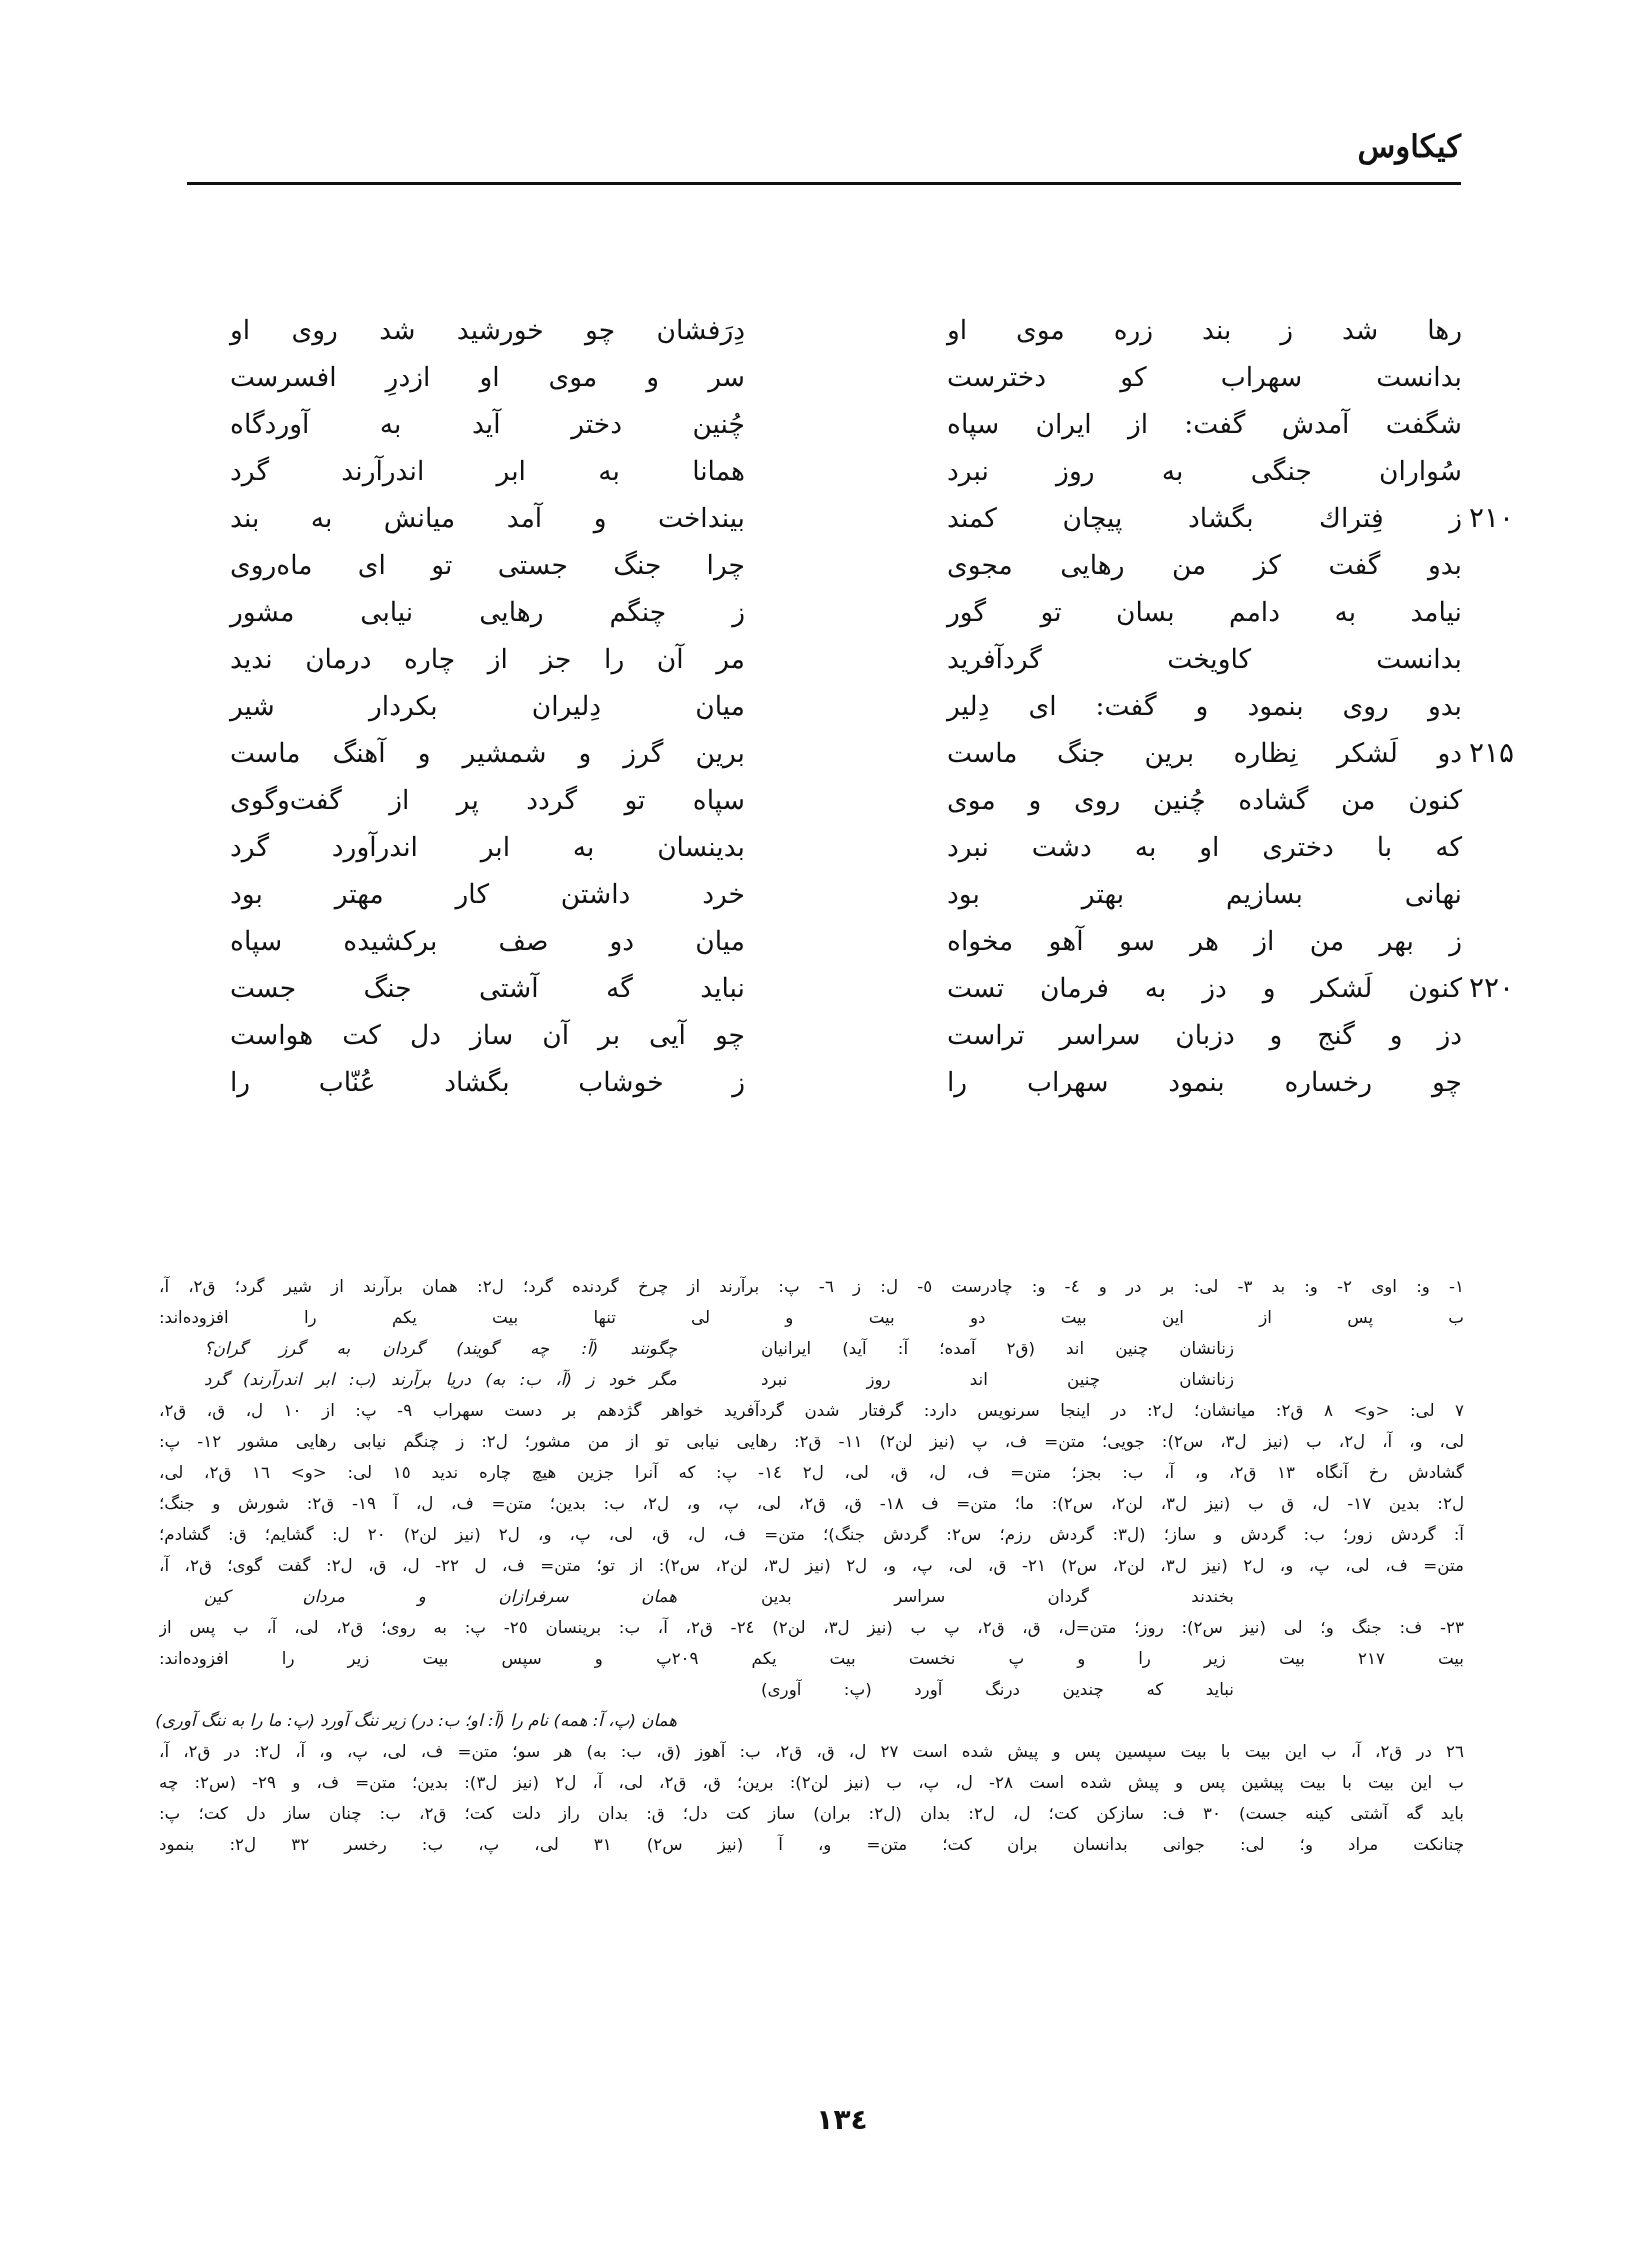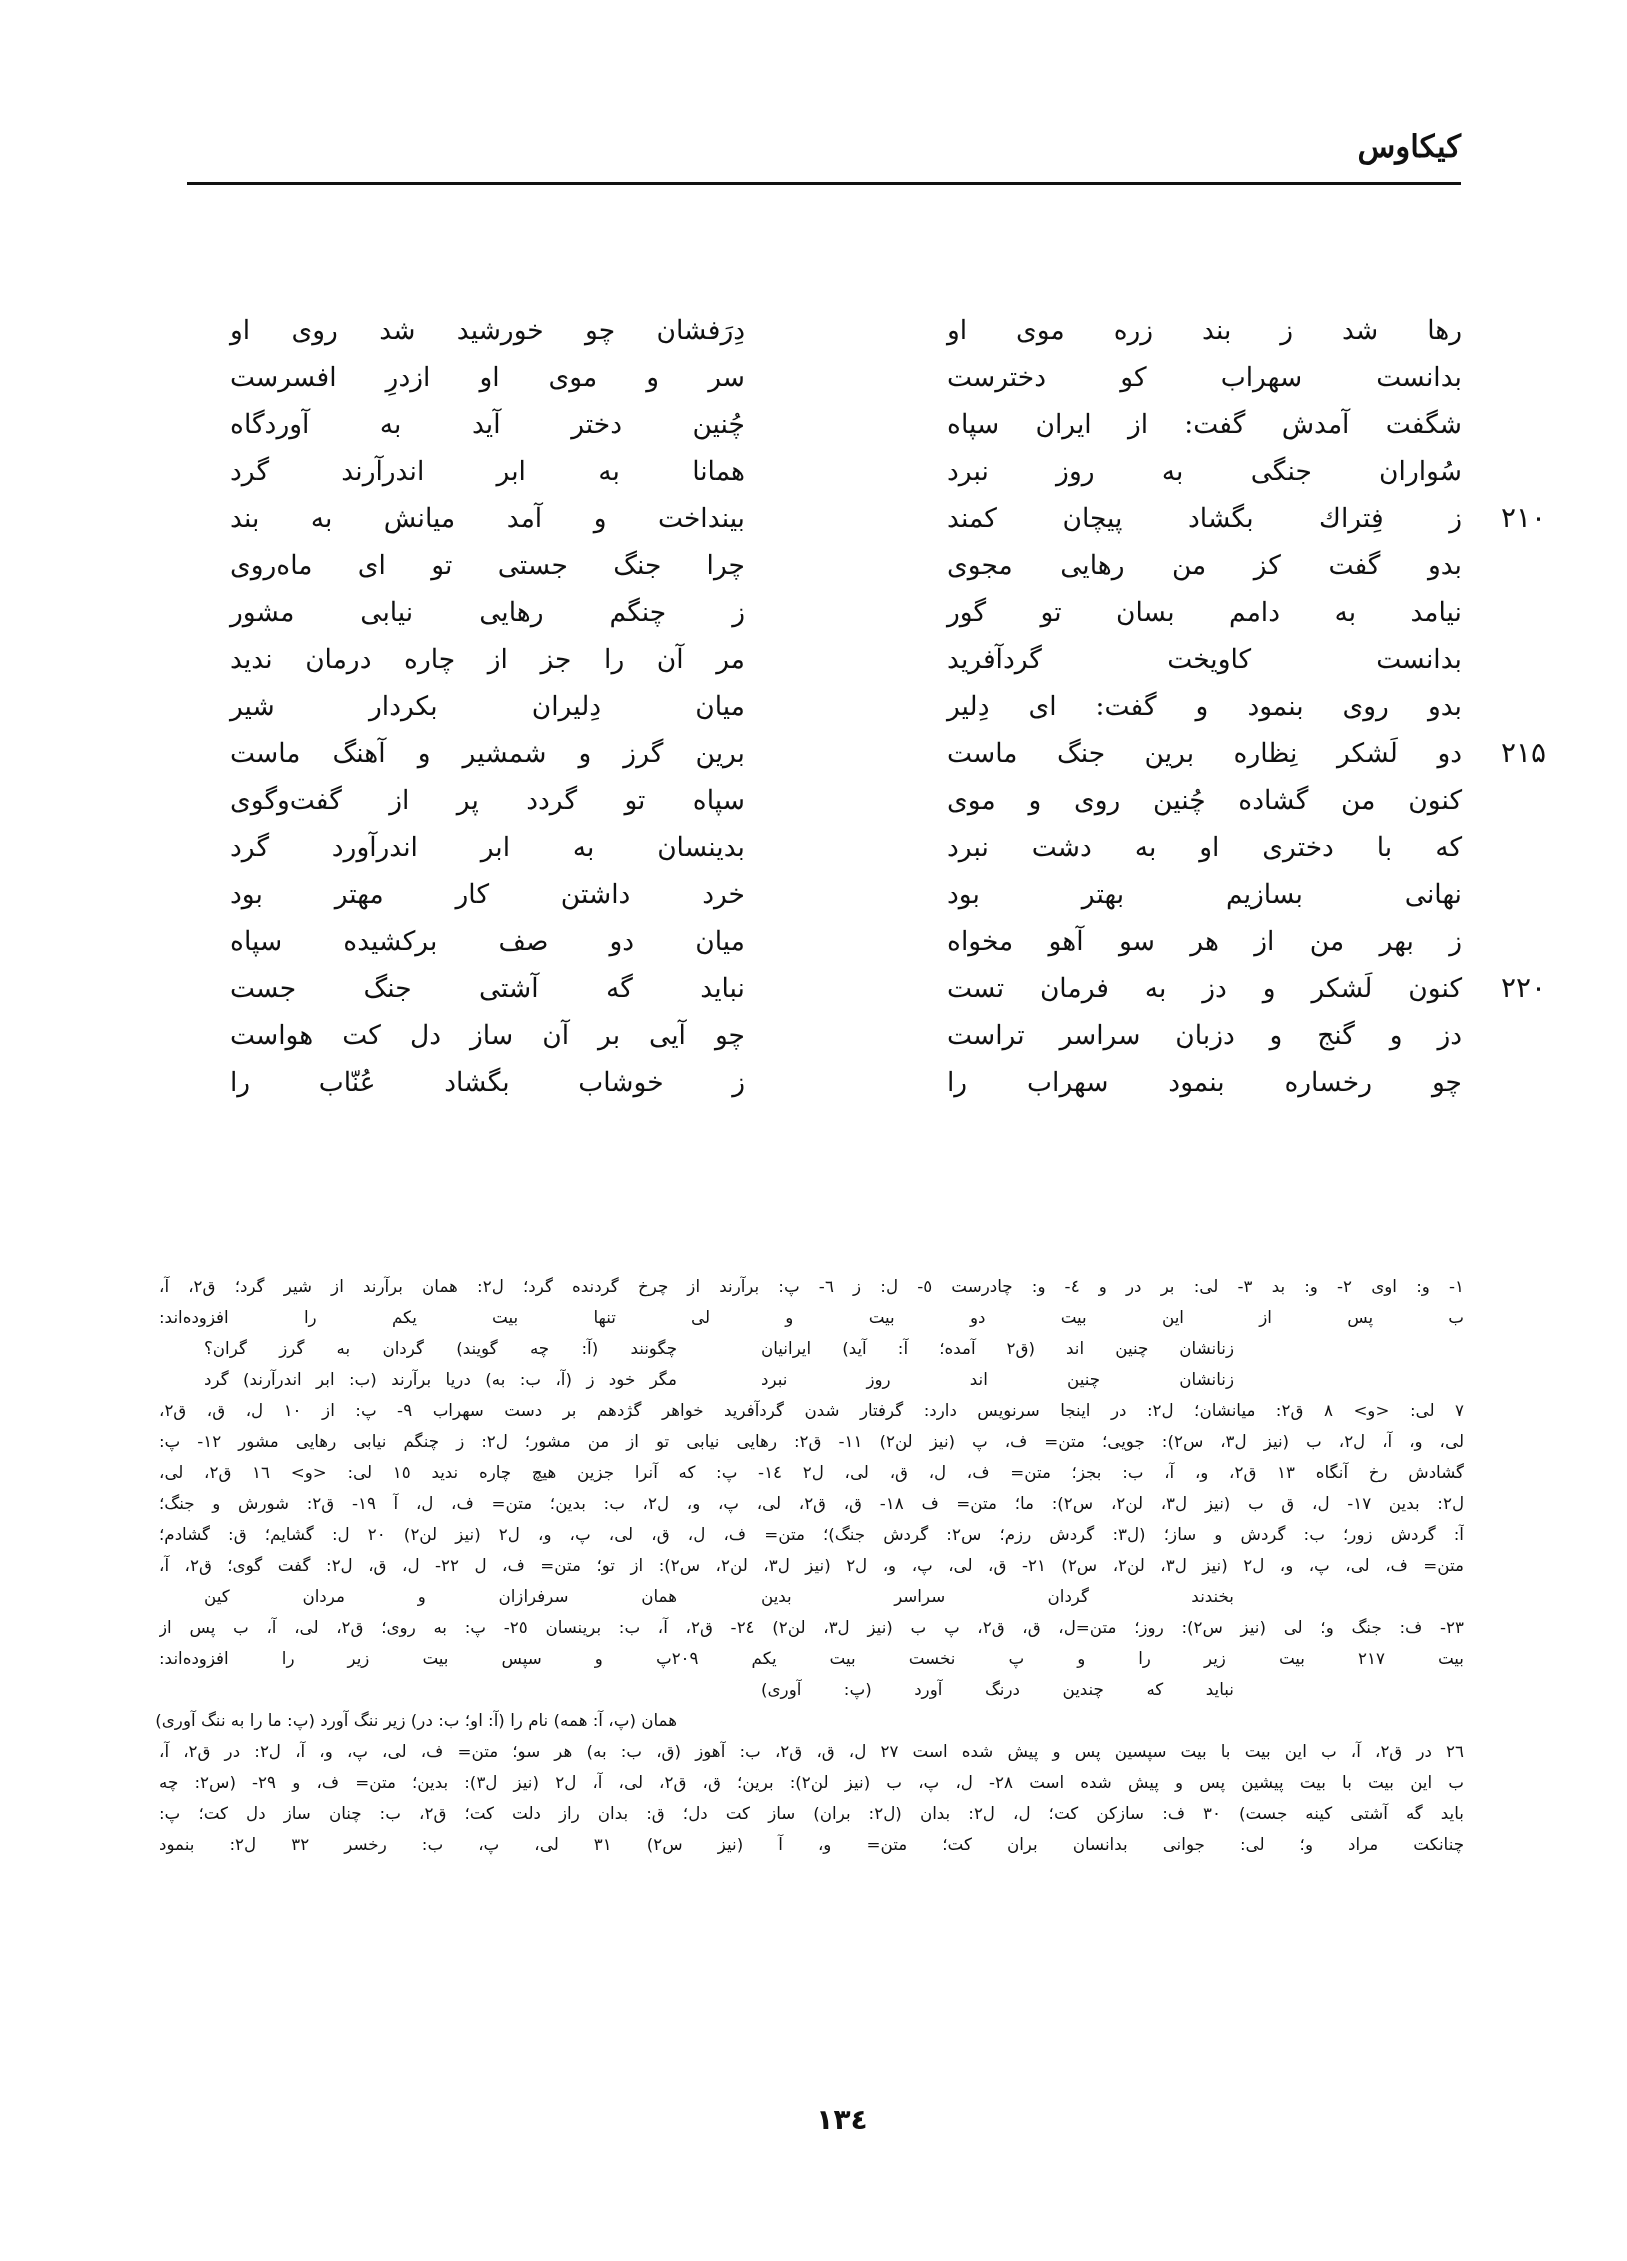--- a/index.html
+++ b/index.html
@@ -14,39 +14,39 @@
     }
     .header-rule {
       position: absolute; top: 182px; left: 187px; width: 1274px; height: 2.8px; background: #111;
     }
     .poem { position: absolute; top: 306px; left: 230px; width: 1232px; }
     .bayt {
       position: relative; height: 47px; display: flex; flex-direction: row;
       align-items: center; font-family: "DejaVu Serif", serif; font-size: 26.5px;
     }
     .bayt .num {
-      position: absolute; right: -84px; width: 77px; text-align: right;
+      position: absolute; right: -84px; width: 77px; text-align: left;
       font-size: 28px;
     }
     .misra {
       width: 515px; text-align: justify; text-align-last: justify; white-space: nowrap;
     }
     .misra.first { margin-left: 97px; }
     .misra.second { margin-right: 8px; }
     .misra-wrap { display: flex; width: 100%; justify-content: space-between; }
     .footnotes {
       position: absolute; top: 1271px; left: 159px; width: 1305px;
       font-family: "DejaVu Sans", sans-serif; font-size: 16.7px; line-height: 31px;
       text-align: justify;
     }
     .fn-line { white-space: nowrap; overflow: hidden; text-align: justify; text-align-last: justify; }
     .fn-verse { white-space: nowrap; text-align: right; padding-right: 230px; }
     .fn-verse span { display: inline-block; }
     .fn-verse .h1 { width: 473px; text-align: justify; text-align-last: justify; }
-    .fn-verse .h2 { width: 473px; text-align: justify; text-align-last: justify; margin-right: 84px; }
+    .fn-verse .h2 { width: 473px; text-align: justify; text-align-last: justify; margin-right: 84px; font-style: italic; }
     .page-number {
       position: absolute; top: 2103px; left: 0; width: 100%; text-align: center;
       font-family: "DejaVu Sans", sans-serif; font-weight: bold; font-size: 28px; padding-left: 28px;
     }
   </style>
 </head>
 <body>
 
 <div class="page">
   <div class="header-title">کیکاوس</div>

